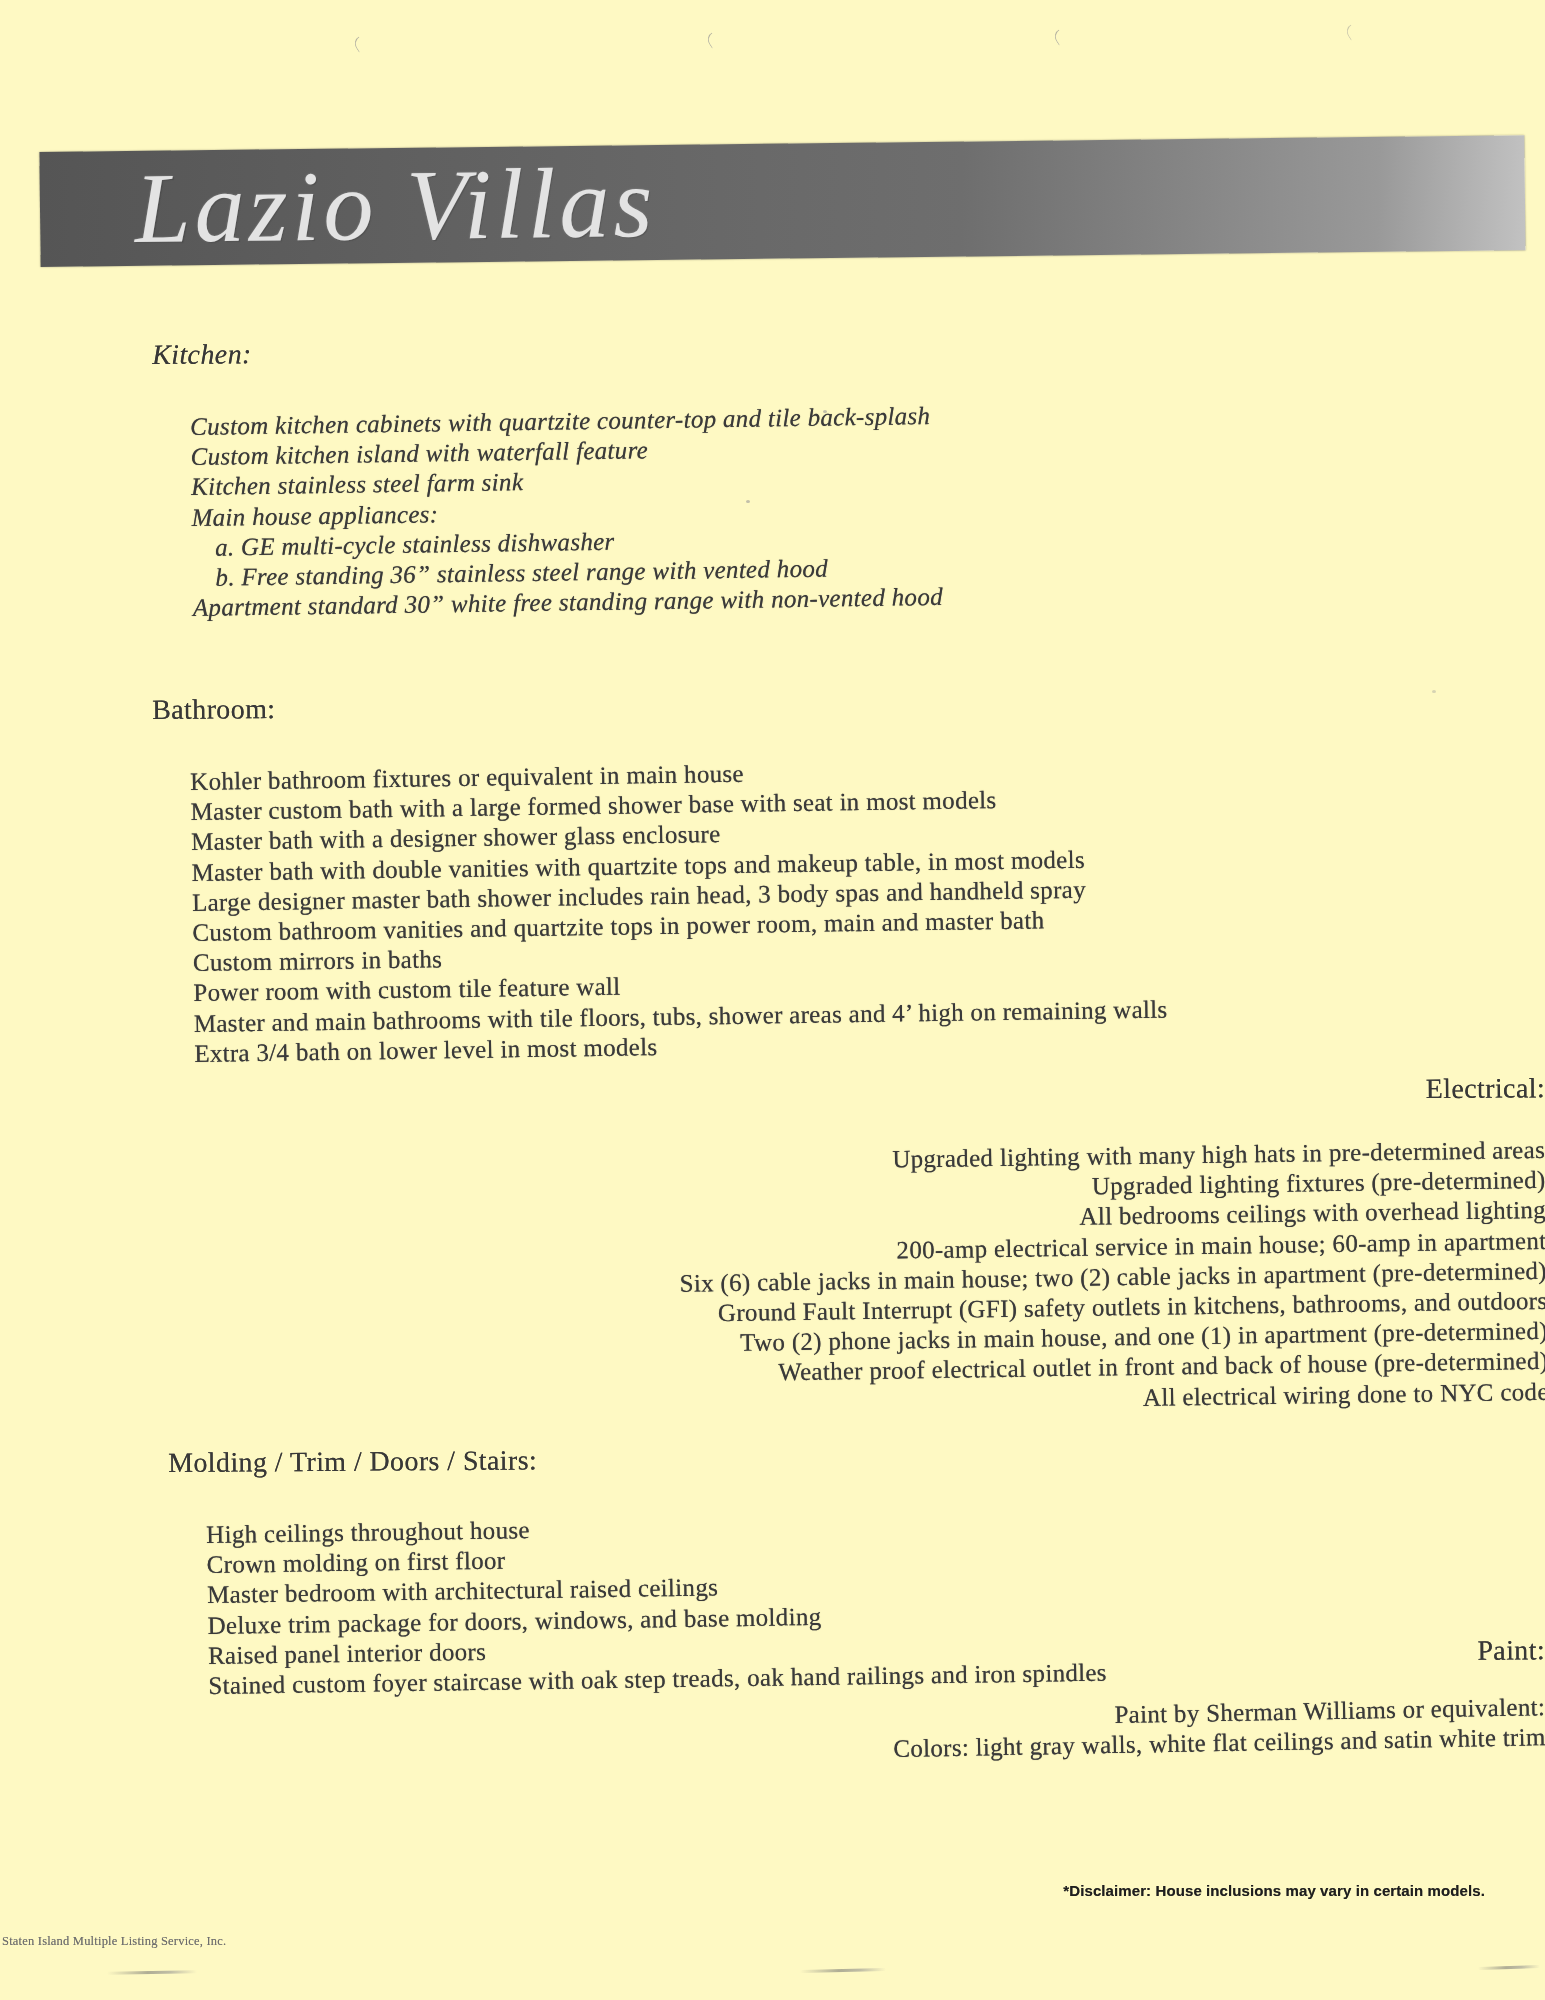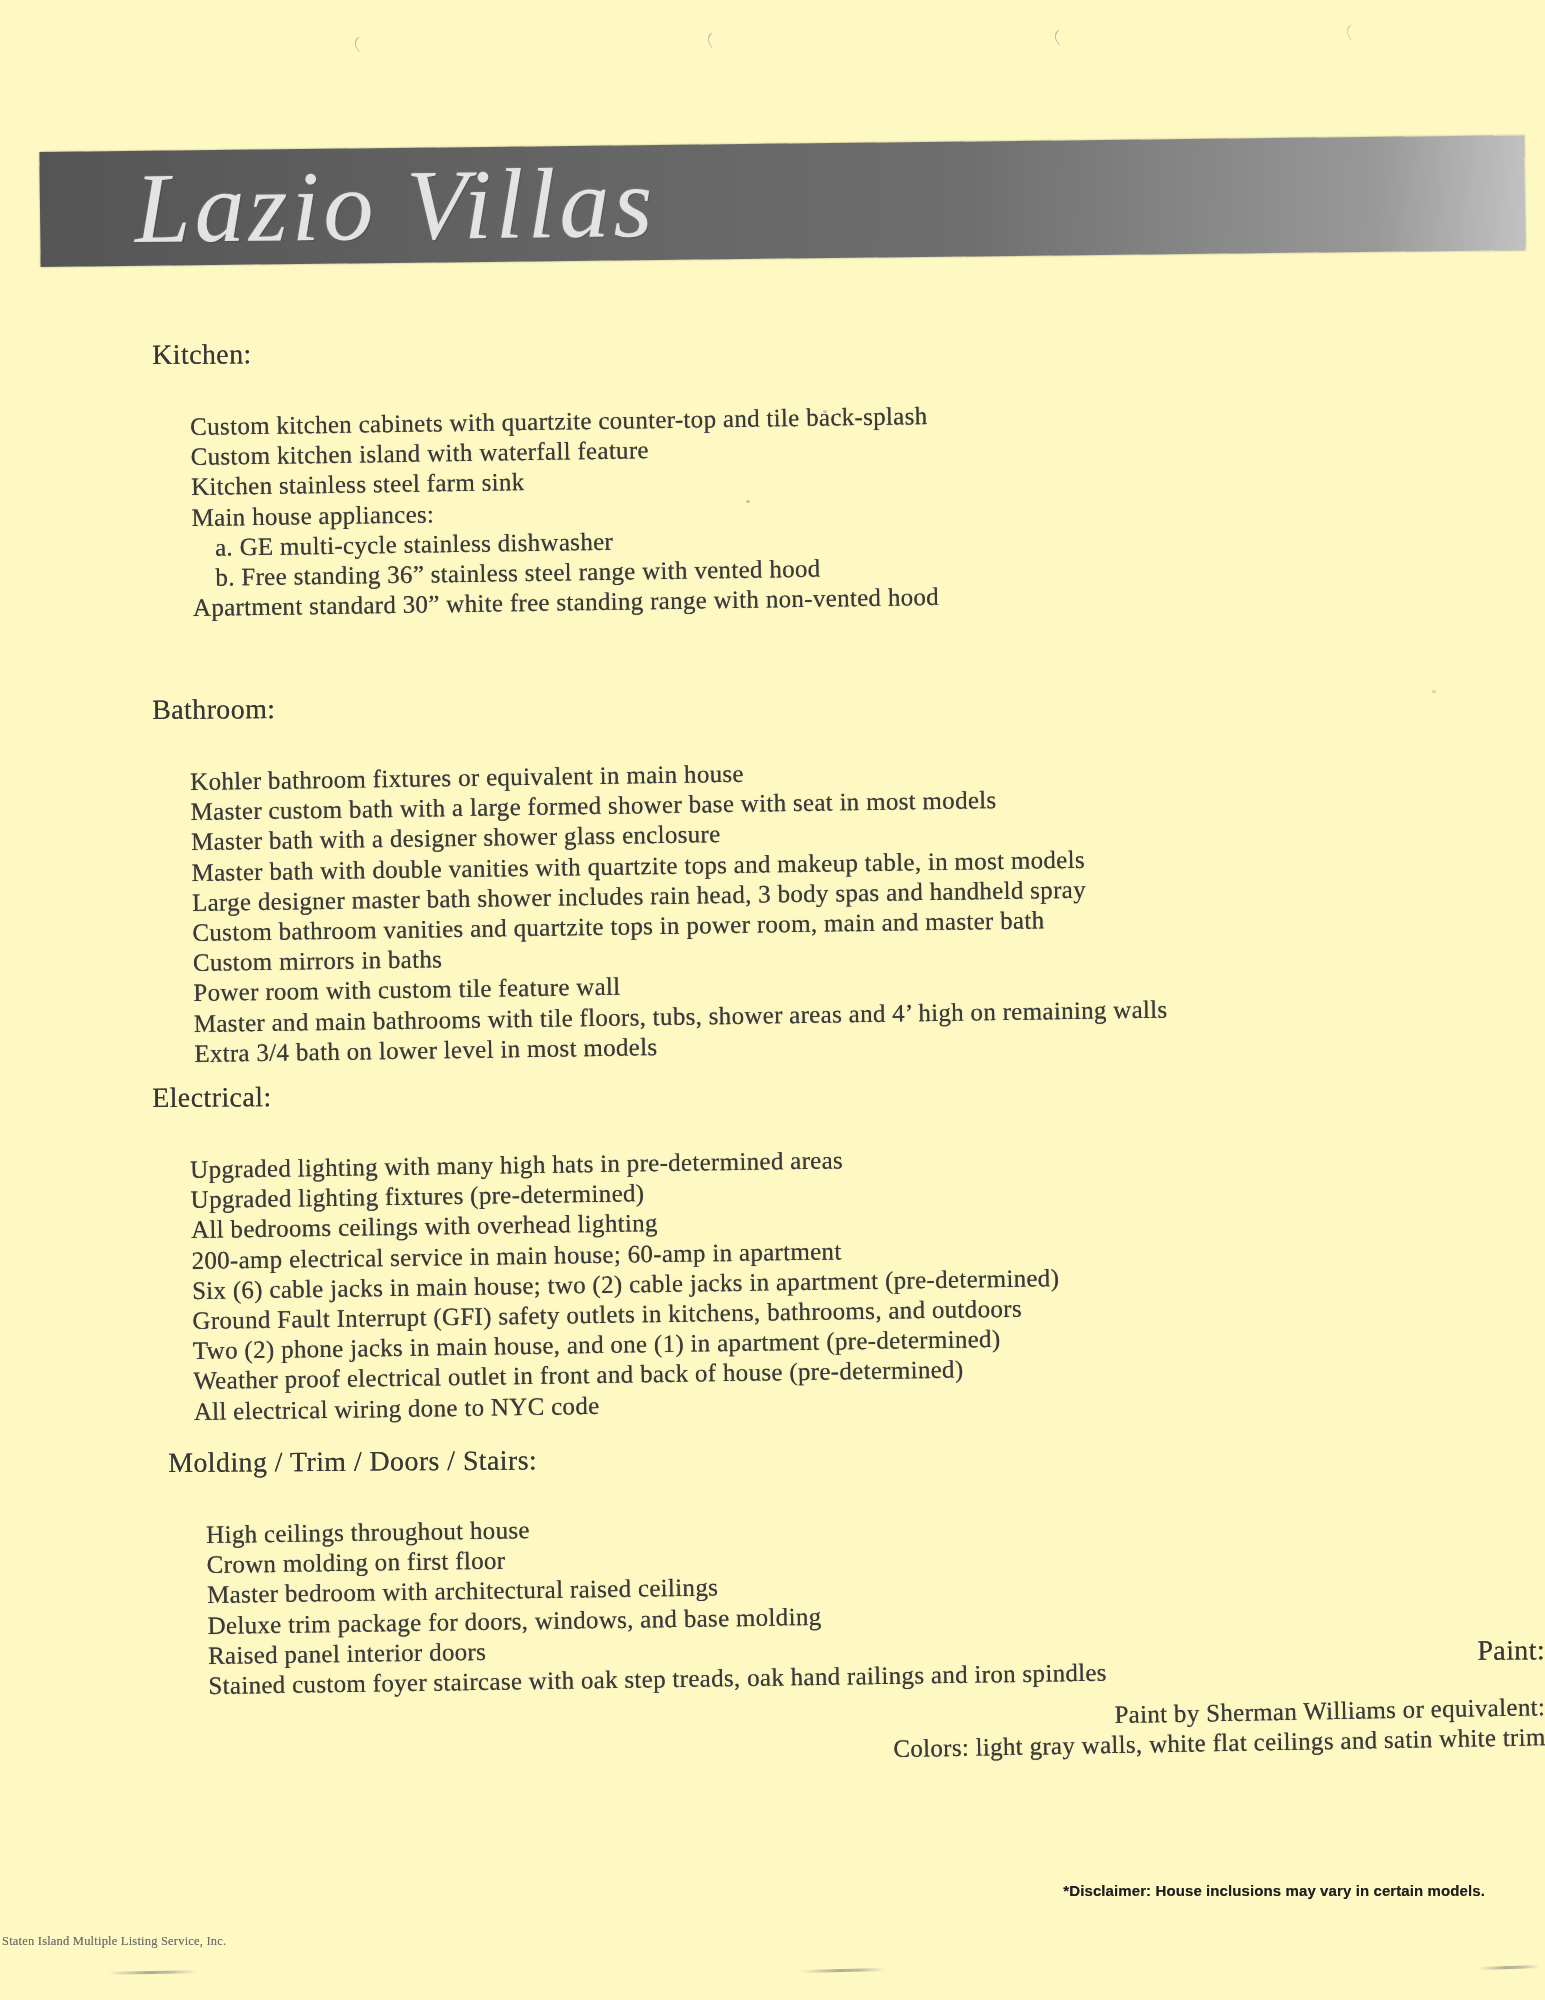--- a/index.html
+++ b/index.html
@@ -31,23 +31,23 @@
     padding-left:95px;
     font-style:italic;font-weight:400;
     font-size:100px;line-height:100px;letter-spacing:4px;
     color:#e3e3e3;
     text-shadow:0 0 2px rgba(255,255,255,.3), 1px 1px 1px rgba(0,0,0,.25);
     white-space:nowrap;
   }
 
   
   .section{position:absolute;left:0;width:100%;}
-  .section-0{top:340px;}
+  .section-0{top:340px;font-style:italic;}
   .section-1{top:695px;}
-  .section-2{top:1083px;}
+  .section-2{top:1083px;text-align:right;}
   .section-3{top:1448px;margin-left:16px;}
   .section-4{top:1645px;text-align:right;}
   .section-heading{
     margin-left:152px;
     font-size:28px;font-weight:400;line-height:30px;letter-spacing:.4px;
     color:#383838;text-shadow:0 0 .6px rgba(40,40,40,.8);
     transform:rotate(-0.4deg);transform-origin:left top;
     white-space:nowrap;
   }
   .items{

